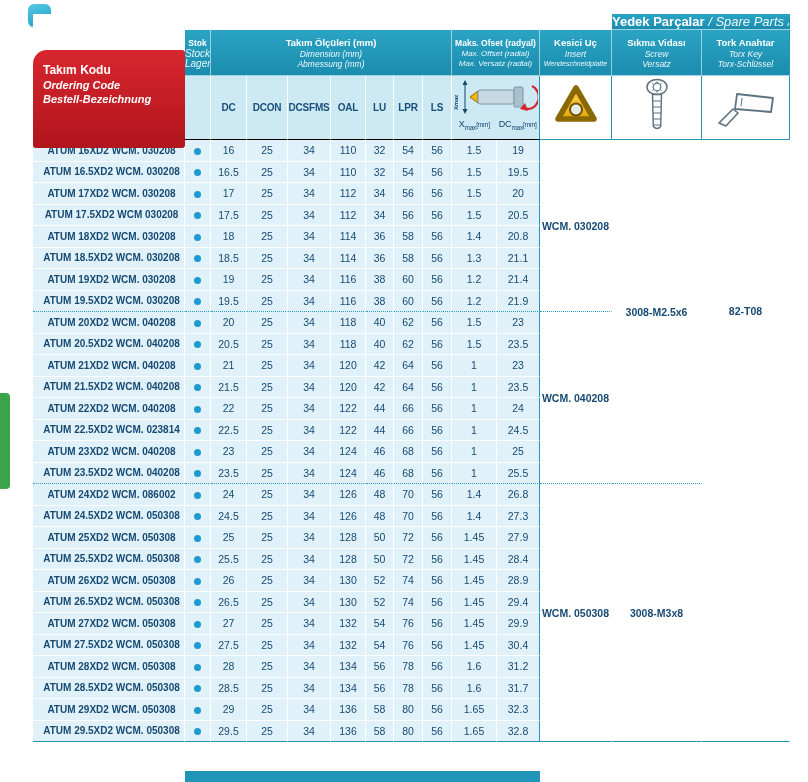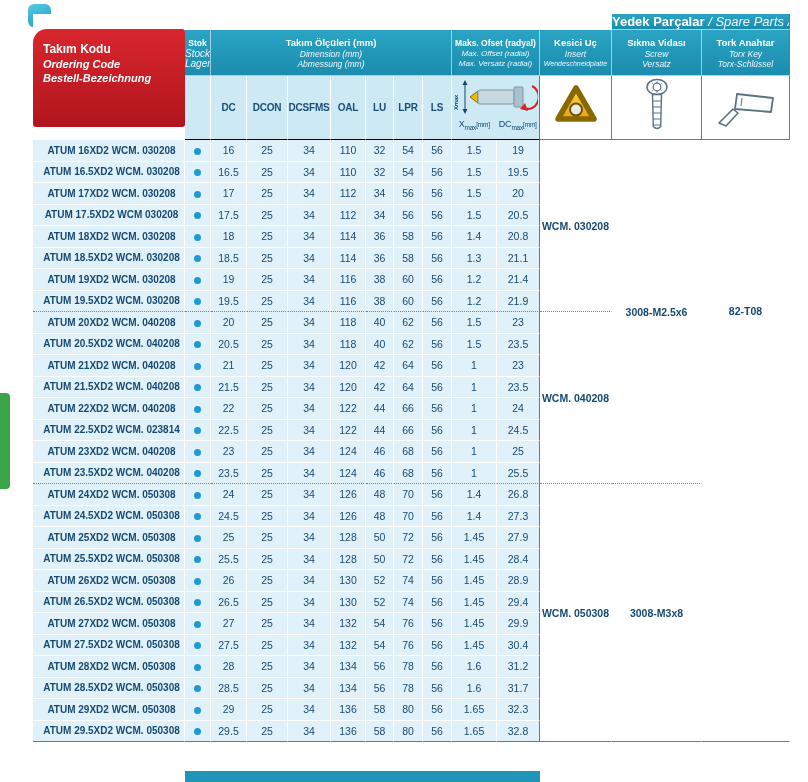--- a/index.html
+++ b/index.html
@@ -47,21 +47,21 @@
   .dot{display:inline-block;width:7px;height:7px;border-radius:50%;background:#1d9ad3;vertical-align:middle}
   .group-end td{border-bottom:1px dotted #2a9cbe}
   .last-row td{border-bottom:1px solid #2095b8}
 
   .gcell{background:#fff !important;border-right:1px solid #2095b8;font-weight:bold;font-size:10.5px;
     color:#134a73;text-align:center;vertical-align:middle}
   .gcell.gdot{border-bottom:1px dotted #2a9cbe}
   .gcell.gsolid{border-bottom:1px solid #2095b8}
   .gcell.torx-g{vertical-align:top;padding-top:165px}
 
-  .red-box{position:absolute;left:33px;top:29px;width:152px;height:98px;z-index:3;
+  .red-box{position:absolute;left:33px;top:50px;width:152px;height:98px;z-index:3;
     background:linear-gradient(180deg,#d8262e,#b1151d);border-radius:14px 3px 3px 3px;
     color:#fff;padding:13px 0 12px 10px}
   .red-box .l1{font-weight:bold;font-size:12px;line-height:15px}
   .red-box .l2,.red-box .l3{font-weight:bold;font-style:italic;font-size:11px;line-height:14px}
 </style>
 </head>
 <body>
 
 <div class="page">
 
@@ -395,21 +395,21 @@
           <td class="num">25</td>
           <td class="num">34</td>
           <td class="num">124</td>
           <td class="num">46</td>
           <td class="num">68</td>
           <td class="num">56</td>
           <td class="num">1</td>
           <td class="num dcmax">25.5</td>
         </tr>
         <tr class="data-row">
-          <td class="code">ATUM 24XD2 WCM. 050308</td>
+          <td class="code">ATUM 24XD2 WCM. 086002</td>
           <td class="stock"><span class="dot"></span></td>
           <td class="num">24</td>
           <td class="num">25</td>
           <td class="num">34</td>
           <td class="num">126</td>
           <td class="num">48</td>
           <td class="num">70</td>
           <td class="num">56</td>
           <td class="num">1.4</td>
           <td class="num dcmax">26.8</td>

